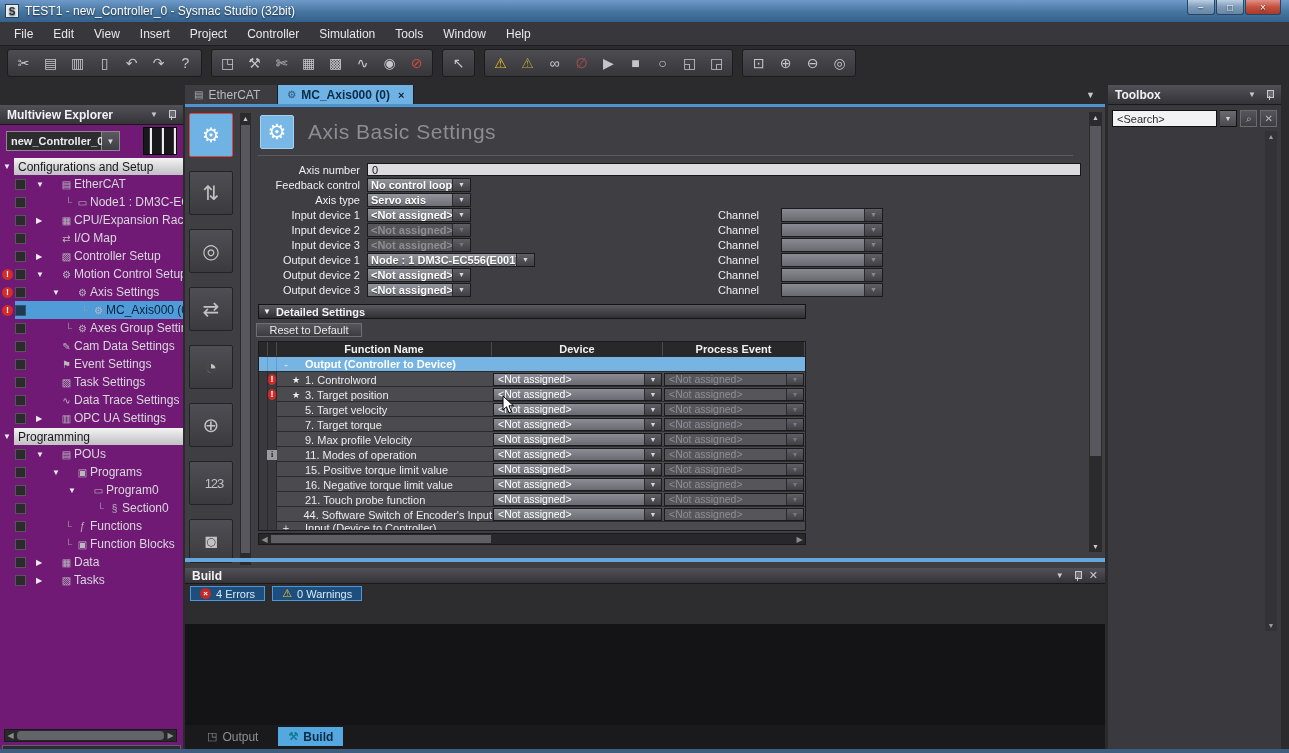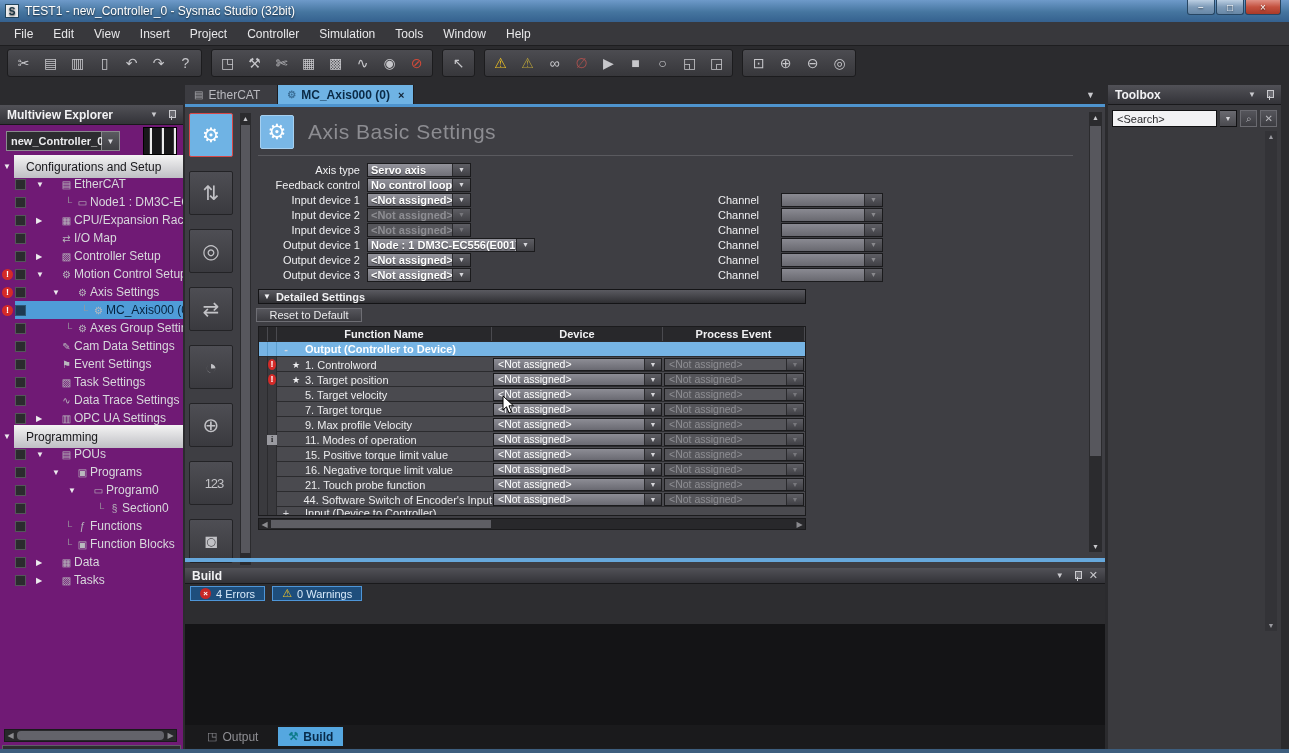--- a/index.html
+++ b/index.html
@@ -48,22 +48,22 @@
   .explorer { position:absolute; left:0; top:85px; width:183px; height:668px; background:#701a75;margin-top:20px; }
   .ctrl-row { height:32px; display:flex; align-items:center; padding:0 6px; }
   .ctrl-select { width:96px; height:20px; background:#2D2D30; border:1px solid #8A8A8E; color:#ECECEE;
     font-size:11px; font-weight:bold; display:flex; align-items:center; padding:0 4px; }
   .ctrl-arrow { width:18px; height:20px; background:linear-gradient(#5A5A60,#3E3E43); border:1px solid #8A8A8E;
     border-left:none; color:#D8D8DC; font-size:8px; display:flex; align-items:center; justify-content:center; }
   .device-img { margin-left:auto; width:34px; height:28px; background:#111;
     background:repeating-linear-gradient(90deg,#18181A 0 5px,#3A3A3E 5px 6px,#ECECEC 6px 8px,#18181A 8px 12px); border:1px solid #000; }
   .tsection { height:17px; display:flex; align-items:center; margin-top:1px; }
   .tsection .tri { width:14px; text-align:center; font-size:8px; color:#ECECEE; }
-  .tsection .bar { flex:1; height:23px; background:linear-gradient(#F4F4F4,#BFBFC4);
-    color:#17171A; font-size:12px; display:flex; align-items:center; padding:0 12px; }
+  .tsection .bar { flex:1; height:17px; background:linear-gradient(#F4F4F4,#BFBFC4);
+    color:#17171A; font-size:12px; display:flex; align-items:center; padding:0 4px; }
   .trow-x { height:18px; display:flex; align-items:center; white-space:nowrap; overflow:hidden; }
   .bcol { width:15px; flex:none; display:flex; align-items:center; justify-content:center; }
   .errdot { width:11px; height:11px; border-radius:50%; background:#D42A28; color:#FFF; font-size:9px;
     font-weight:bold; line-height:11px; text-align:center; visibility:hidden; }
   .trow-x.err .errdot { visibility:visible; }
   .trest { flex:1; display:flex; align-items:center; height:18px; overflow:hidden; }
   .trow-x.sel .trest { background:#4F9CD8; color:#07233E; }
   .chk { width:11px; height:11px; flex:none; background:#2B2B2E; border:1px solid #55555A; margin-right:2px; }
   .trow-x.sel .chk { background:#1D3A52; border-color:#2E5875; }
   .ind { flex:none; }
@@ -755,37 +755,42 @@
 
     <div class="econtent">
       <div class="ehead">
         <span class="ehead-icon">⚙</span>
         <span class="page-title">Axis Basic Settings</span>
       </div>
       <div class="ehr"></div>
 
       <div>
 
-
+          <div class="frow input">
+            <span class="flabel">Axis number</span>
+            <span class="finput">0</span>
+
+          </div>
+
+
+          <div class="frow select">
+            <span class="flabel">Feedback control</span>
+
+            <span class="fdd">
+              <span class="val">No control loop</span>
+              <span class="arr">▼</span>
+            </span>
+
+          </div>
 
           <div class="frow select">
             <span class="flabel">Axis type</span>
 
             <span class="fdd">
               <span class="val">Servo axis</span>
-              <span class="arr">▼</span>
-            </span>
-
-          </div>
-
-          <div class="frow select">
-            <span class="flabel">Feedback control</span>
-
-            <span class="fdd">
-              <span class="val">No control loop</span>
               <span class="arr">▼</span>
             </span>
 
           </div>
 
           <div class="frow select chan">
             <span class="flabel">Input device 1</span>
 
             <span class="fdd">
               <span class="val">&lt;Not assigned&gt;</span>

